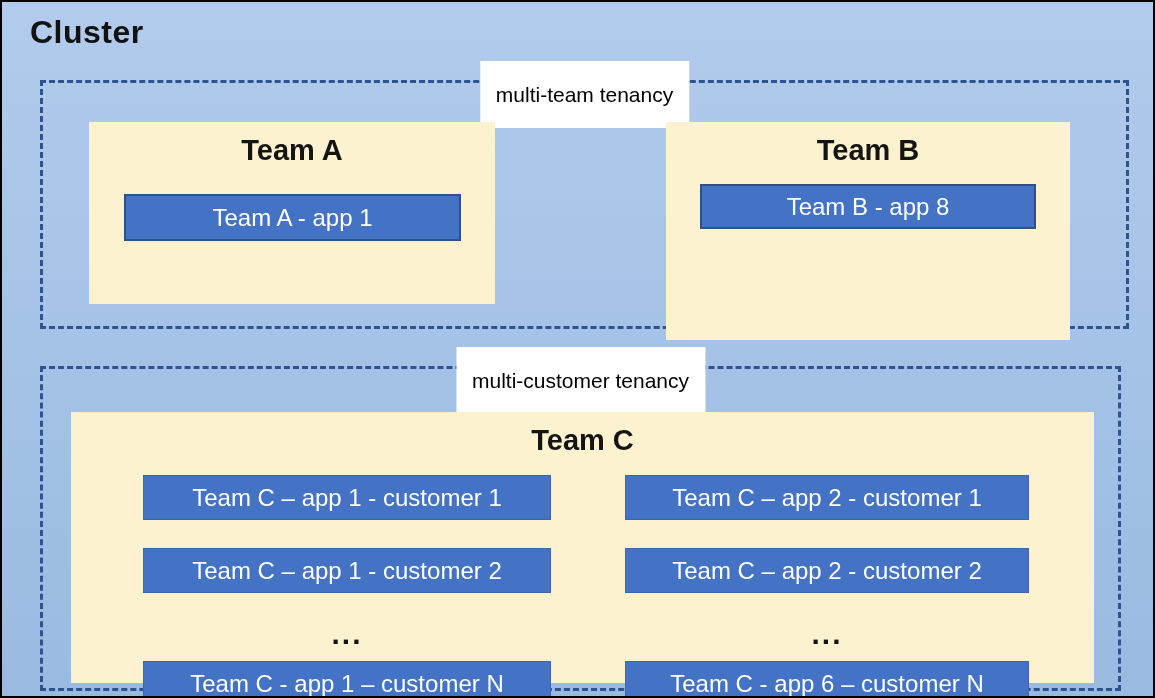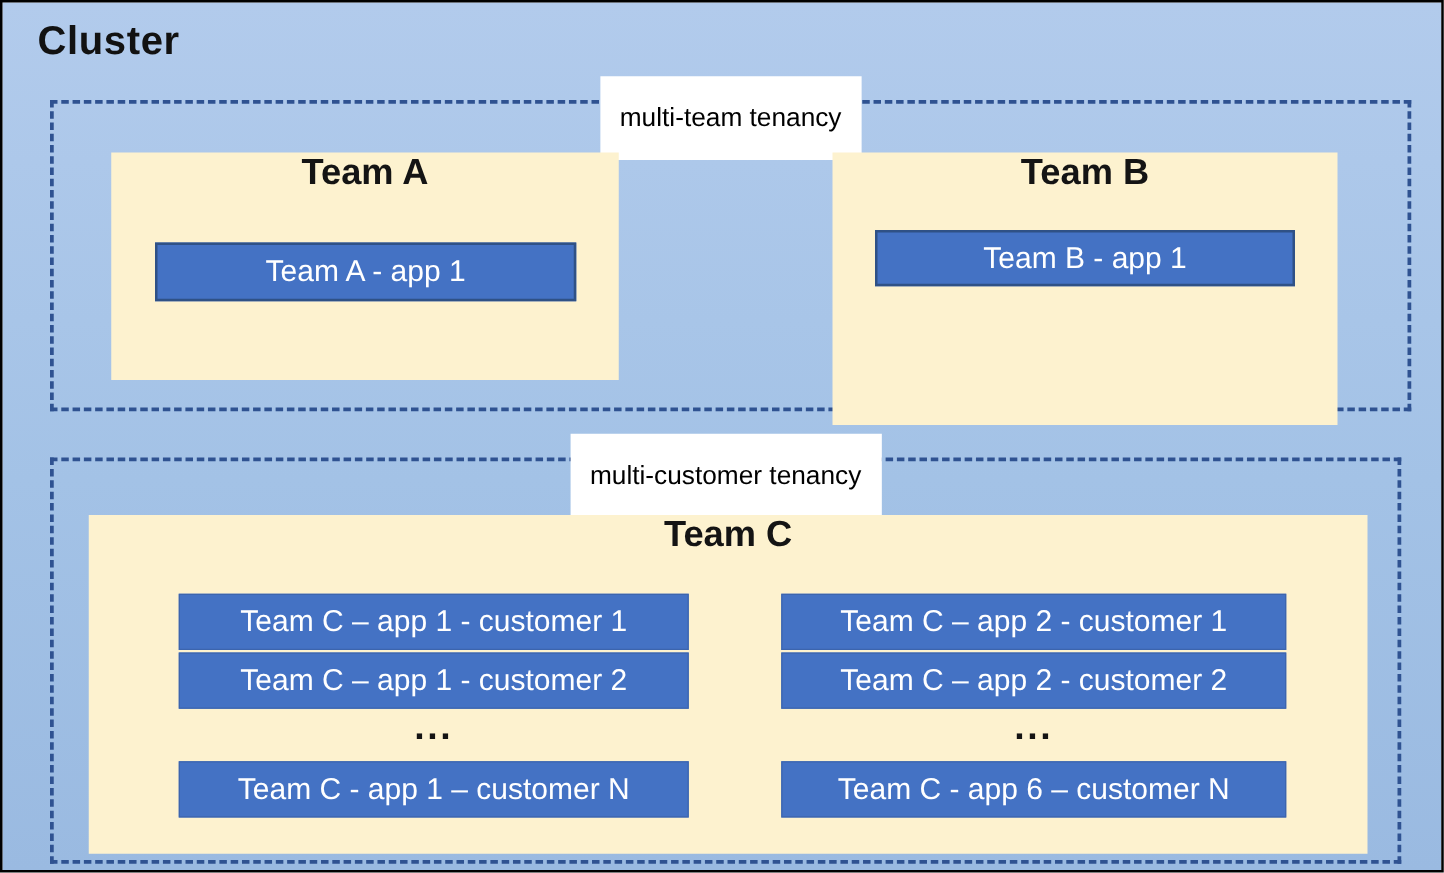--- a/index.html
+++ b/index.html
@@ -62,20 +62,21 @@
   .team-a { left: 46px;  top: 39px;  width: 406px; height: 182px; }
   .team-b { left: 623px; top: 39px;  width: 404px; height: 218px; }
   .team-c { left: 28px;  top: 43px;  width: 1023px; height: 271px; }
 
   .team-title {
     width: 100%;
     text-align: center;
     font-size: 29px;
     font-weight: bold;
     color: #141414;
+    padding-top: 12px;
   }
 
   .app-box {
     position: absolute;
     background: #4472c4;
     color: #ffffff;
     font-size: 24px;
     display: flex;
     align-items: center;
     justify-content: center;
@@ -98,21 +99,21 @@
     position: relative;
     width: 100%;
     height: 45px;
     background: #4472c4;
     border: 1px solid #3c65ae;
     color: #ffffff;
     font-size: 24px;
     display: flex;
     align-items: center;
     justify-content: center;
-    margin-bottom: 2px;
+    margin-bottom: 28px;
     white-space: nowrap;
   }
   .app-small.last { margin-bottom: 12px; }
 
   .ellipsis {
     width: 100%;
     height: 40px;
     margin-bottom: 0;
     display: flex;
     align-items: flex-start;
@@ -134,21 +135,21 @@
   <div class="tenancy-box multi-team">
     <div class="tenancy-label">multi-team tenancy</div>
 
     <div class="team-box team-a">
       <div class="team-title">Team A</div>
       <div class="app-box bordered team-a-app1">Team A - app 1</div>
     </div>
 
     <div class="team-box team-b">
       <div class="team-title">Team B</div>
-      <div class="app-box bordered team-b-app1">Team B - app 1</div>
+      <div class="app-box bordered team-b-app1">Team B - app 8</div>
     </div>
   </div>
 
   <div class="tenancy-box multi-customer">
     <div class="tenancy-label">multi-customer tenancy</div>
 
     <div class="team-box team-c">
       <div class="team-title">Team C</div>
 
       <div class="customer-col col-1">

